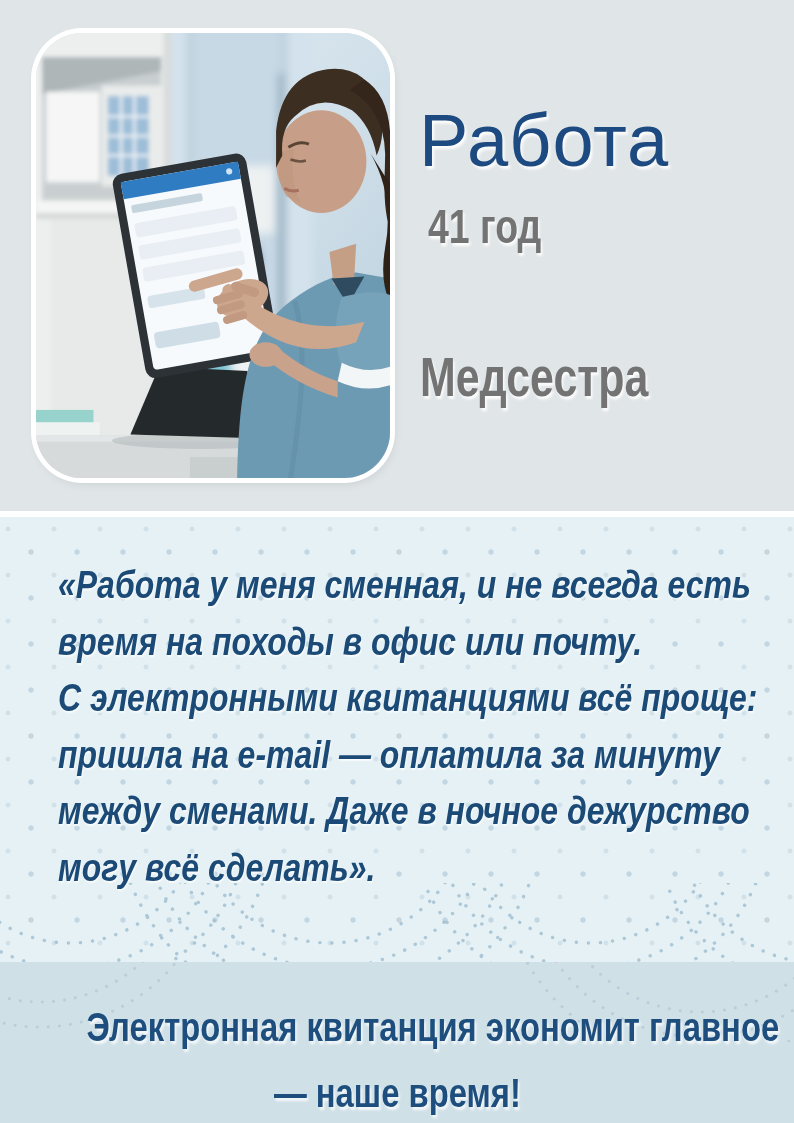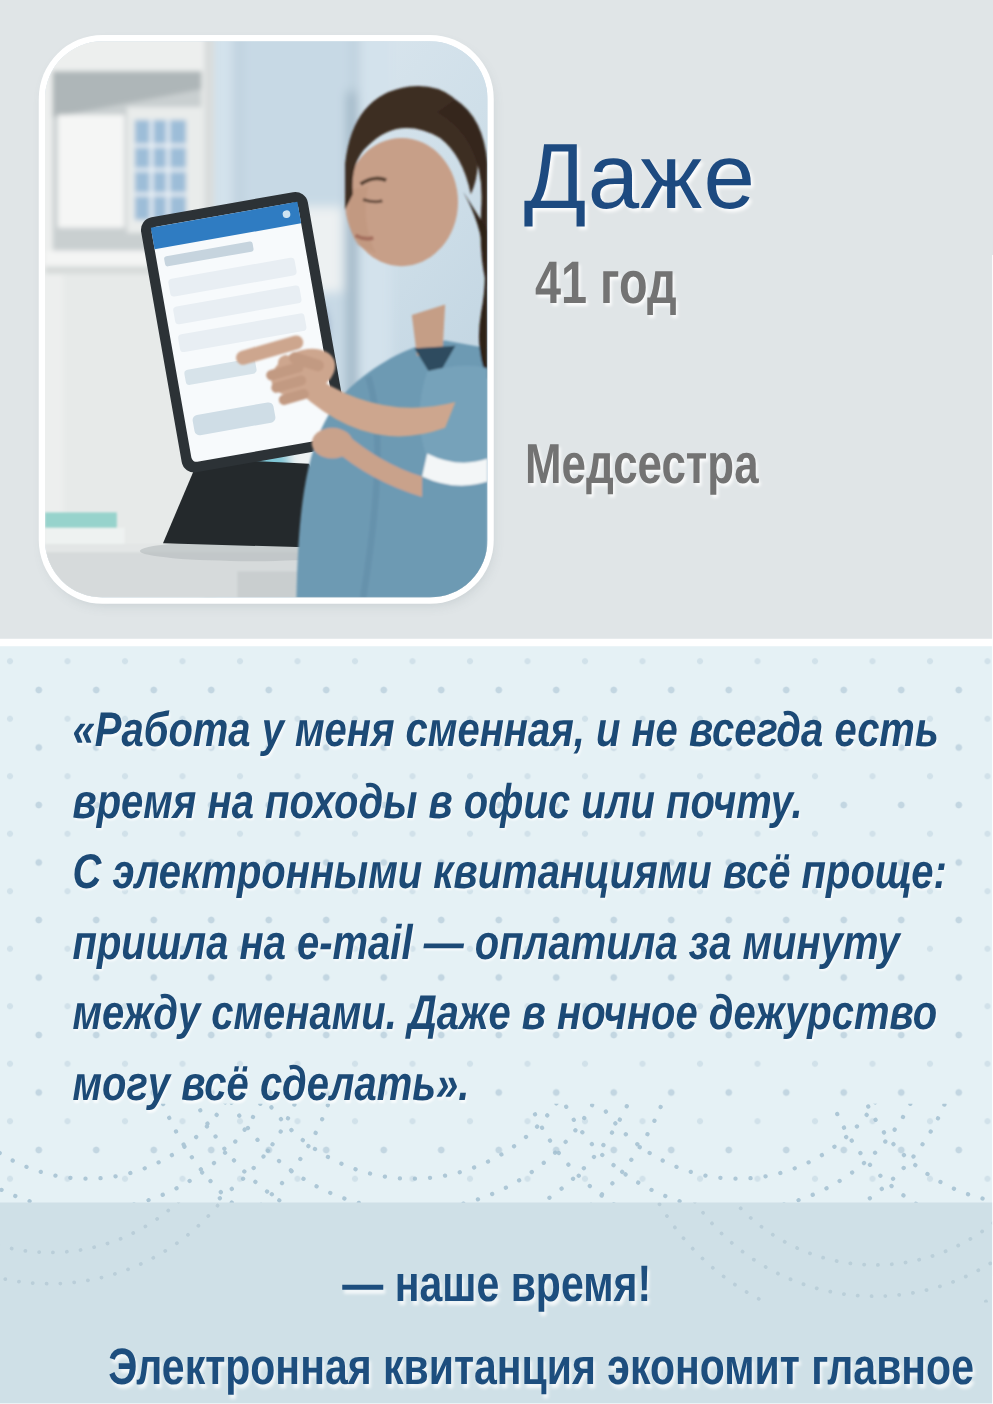--- a/index.html
+++ b/index.html
@@ -39,21 +39,21 @@
     position:absolute;left:419px;top:98px;margin:0;
     font-size:74px;font-weight:400;letter-spacing:1px;color:#1d4a80;
     text-shadow:2px 3px 3px rgba(255,255,255,0.9);
   }
   .cond{
     display:inline-block;transform:scaleX(0.78);transform-origin:left center;
     font-weight:700;white-space:nowrap;
     text-shadow:2px 3px 3px rgba(255,255,255,0.9);
   }
   .profile-age{position:absolute;left:428px;top:199px;font-size:48px;}
-  .profile-occupation{position:absolute;left:420px;top:345px;font-size:45px;}
+  .profile-occupation{position:absolute;left:420px;top:345px;font-size:55px;}
   .profile-city{position:absolute;left:420px;top:411px;font-size:47px;}
   
   .quote-block{position:absolute;left:58px;top:40px;margin:0;color:#1c4a76;}
   .qline{
     display:block;font-style:italic;font-weight:700;font-size:39px;
     line-height:56.5px;white-space:nowrap;
     transform:scaleX(0.82);transform-origin:left center;
     text-shadow:1px 2px 2px rgba(255,255,255,0.75);
   }
   .arcs{position:absolute;left:0;bottom:-2px;width:794px;height:140px;pointer-events:none;}
@@ -173,21 +173,21 @@
           </g>
           <rect x="148" y="236" width="54" height="11" rx="5.5" transform="rotate(-16 175 241)" fill="#cda68e"></rect>
           <rect x="172" y="254" width="30" height="8" rx="4" transform="rotate(-16 187 258)" fill="#c29a82"></rect>
           <rect x="176" y="264" width="28" height="8" rx="4" transform="rotate(-16 190 268)" fill="#c29a82"></rect>
           <rect x="182" y="274" width="24" height="8" rx="4" transform="rotate(-16 194 278)" fill="#c29a82"></rect>
           <rect x="190" y="246" width="28" height="9" rx="4.5" transform="rotate(18 204 250)" fill="#c29a82"></rect>
         </g>
       </svg>
     </figure>
 
-    <h1 class="profile-name">Даже</h1>
+    <h1 class="profile-name">Работа</h1>
     <div class="profile-age navy"><span class="cond">41 год</span></div>
     <div class="profile-occupation navy"><span class="cond">Медсестра</span></div>
   </section>
 
   <section class="section-quote">
     <blockquote class="quote-block">
       <span class="qline">«Работа у меня сменная, и не всегда есть</span>
       <span class="qline">время на походы в офис или почту.</span>
       <span class="qline">С электронными квитанциями всё проще:</span>
       <span class="qline">пришла на e-mail — оплатила за минуту</span>
@@ -217,17 +217,17 @@
   <section class="section-bottom">
     <svg class="arcs2" viewBox="0 0 794 80" aria-hidden="true">
       <g fill="none" stroke="#a9c1ce" stroke-width="3" stroke-linecap="round" stroke-dasharray="0.1 11">
         <circle cx="40" cy="-110" r="150"></circle>
         <circle cx="40" cy="-110" r="175"></circle>
         <circle cx="700" cy="-100" r="150"></circle>
         <circle cx="700" cy="-100" r="175"></circle>
         <circle cx="700" cy="-100" r="200"></circle>
       </g>
     </svg>
+    <div class="slogan-line"><span class="condc">Электронная квитанция экономит главное</span></div>
     <div class="slogan-line"><span class="condc">— наше время!</span></div>
-    <div class="slogan-line"><span class="condc">Электронная квитанция экономит главное</span></div>
   </section>
 
 </div>
 
 </body></html>

